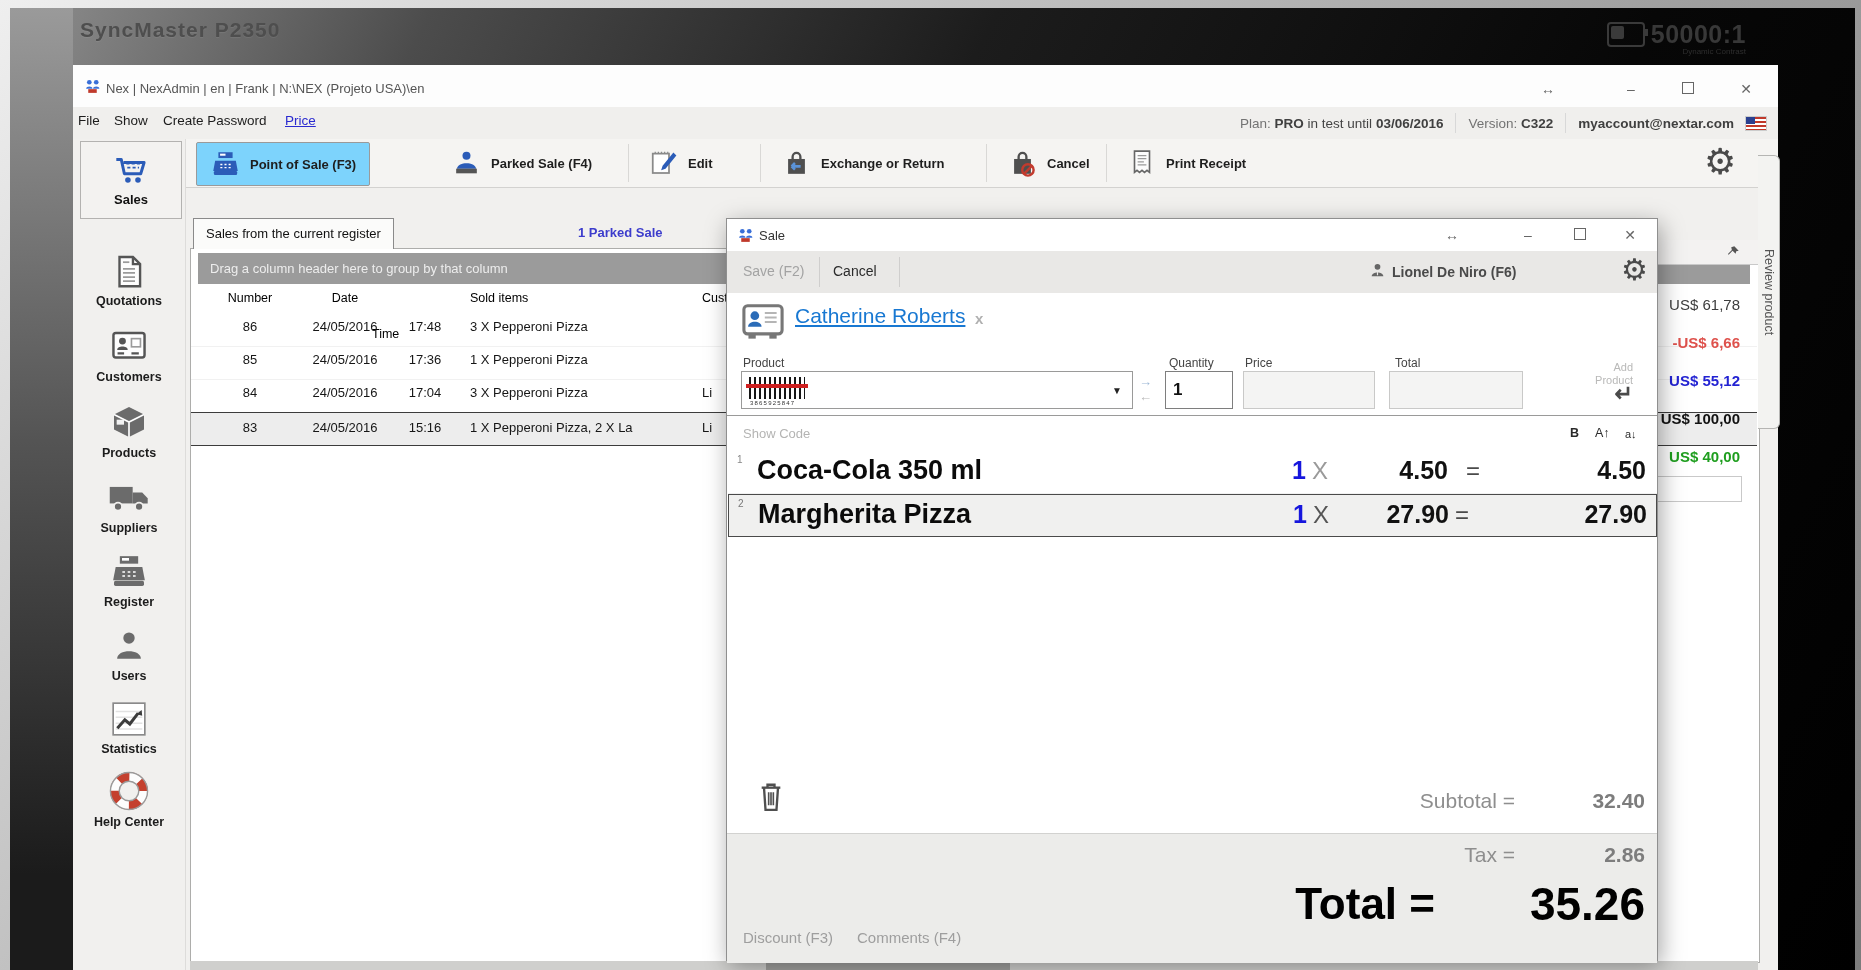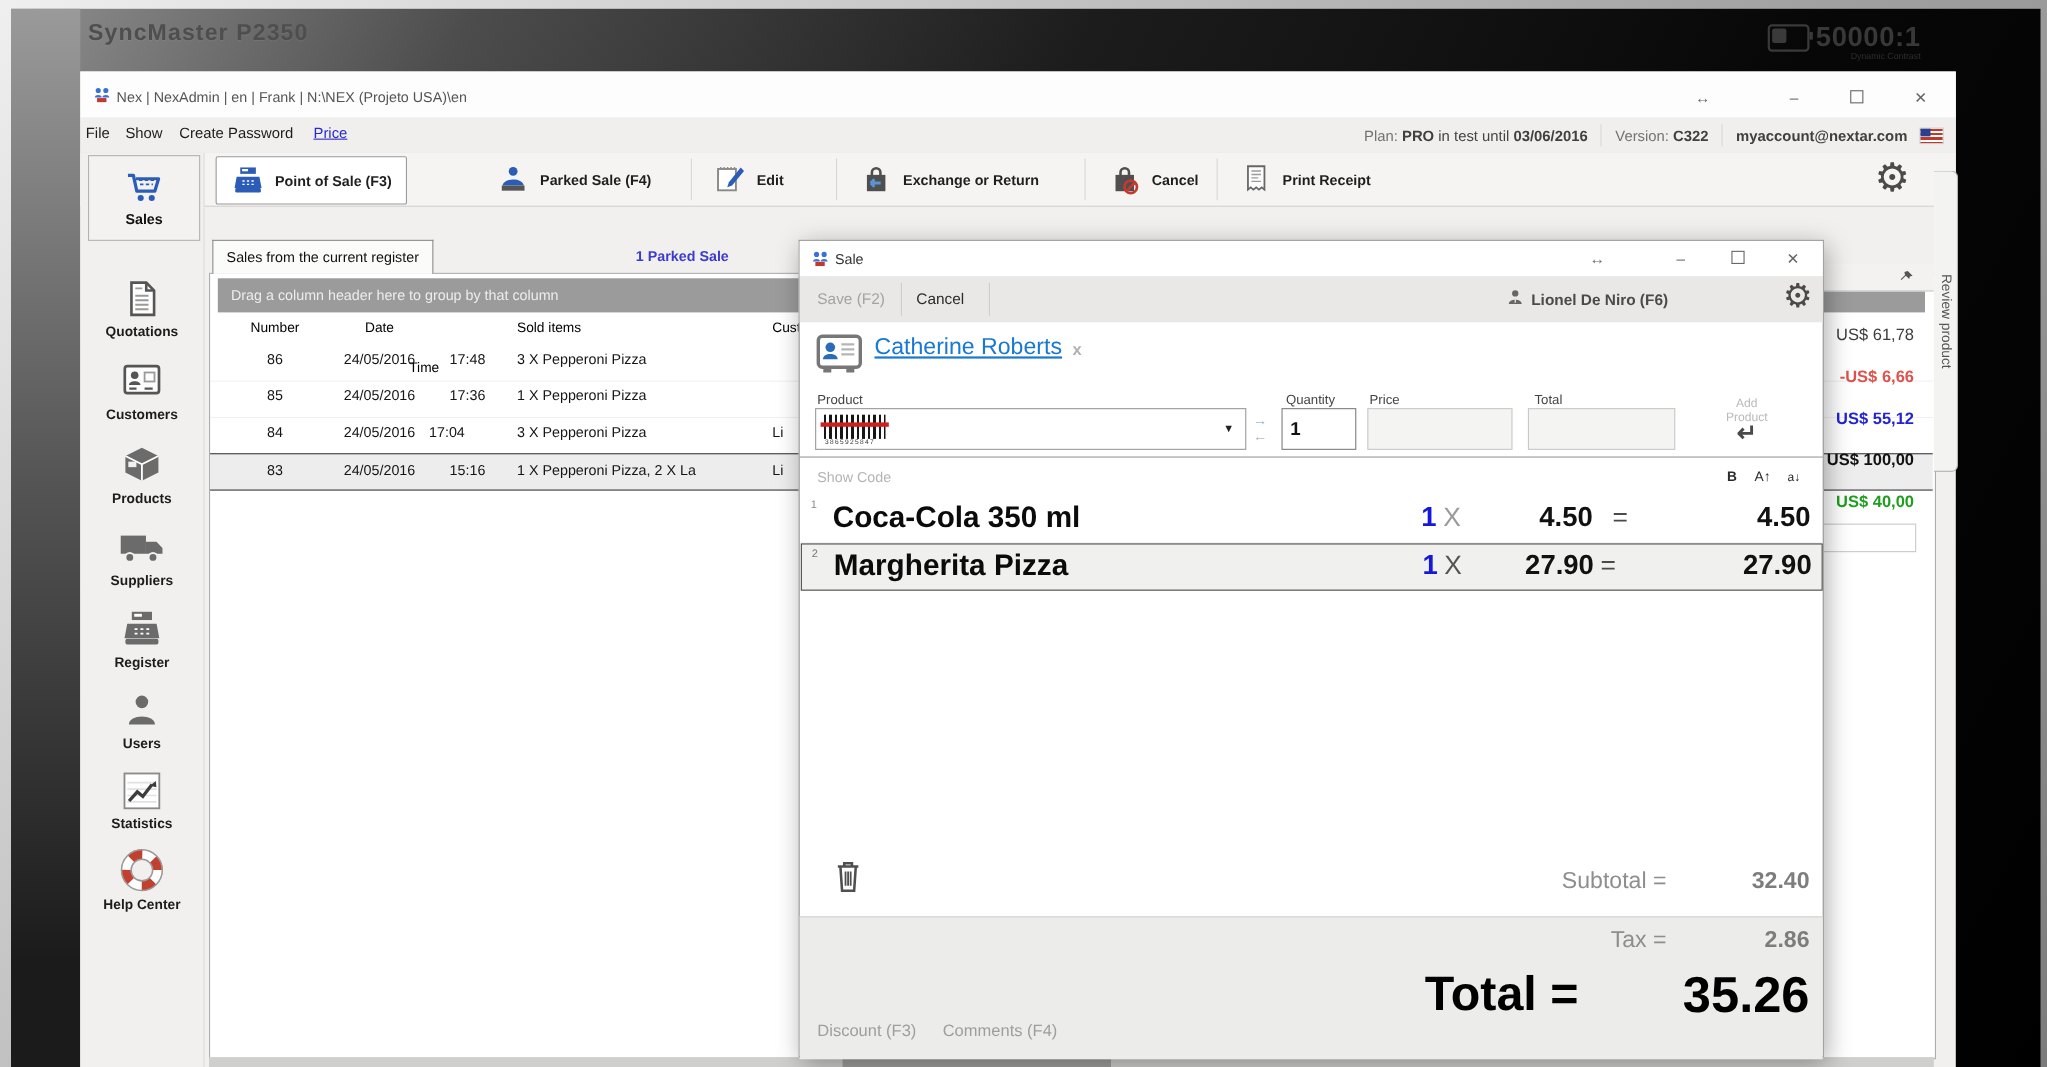--- a/index.html
+++ b/index.html
@@ -33,21 +33,21 @@
   .msep{width:1px;height:20px;background:#d8d8d8;}
   .lbl{color:#737373;} .b{font-weight:bold;color:#404040;}
   .flag{display:inline-block;position:relative;width:20px;height:13px;
     background:repeating-linear-gradient(180deg,#c0392b 0 2px,#fff 2px 4px);box-shadow:0 0 0 1px #ccc;}
   .flag:before{content:"";position:absolute;left:0;top:0;width:9px;height:7px;background:#2a3f8f;}
   
   .toolbar{left:73px;top:139px;width:1705px;height:48px;background:#f5f4f2;border-bottom:1px solid #d3d2d0;}
   .tbtn{position:absolute;top:142px;height:42px;display:flex;align-items:center;gap:9px;
     font-size:13px;font-weight:bold;color:#1e1e1e;padding:0 13px;}
   .tsep{position:absolute;top:144px;width:1px;height:38px;background:#d9d8d6;}
-  .outlined{border:1px solid #9a9a9a;border-radius:2px;background:#ffffff;}
+  .outlined{border:1px solid #9a9a9a;border-radius:2px;background:#7dd3fc;}
   .gear{font-size:36px;color:#4a4a4a;line-height:36px;}
   
   .sidebar{left:73px;top:139px;width:112px;height:831px;background:#f1f0ee;border-right:1px solid #dddcda;}
   .side-item{left:73px;width:112px;text-align:center;color:#4d4d4d;}
   .side-label{left:73px;width:112px;text-align:center;font-size:12.5px;font-weight:bold;color:#1c1c1c;}
   .sales-btn{left:80px;top:141px;width:100px;height:76px;border:1px solid #b3b2b0;background:#f3f2f0;
     display:flex;flex-direction:column;align-items:center;justify-content:center;gap:4px;}
   .sales-btn .lab{font-size:13px;font-weight:bold;color:#111;}
   
   .tab1{left:193px;top:218px;height:30px;padding:0 12px;background:#fbfbfa;border:1px solid #8a8a8a;border-bottom:none;
@@ -82,21 +82,21 @@
   .cust-x{font-size:15px;font-weight:bold;color:#b0b0b0;}
   .flabel{font-size:12px;color:#444;}
   .field{box-sizing:border-box;border:1px solid #c9c9c8;background:#f4f4f3;height:38px;}
   .combo{box-sizing:border-box;border:1px solid #9a9a99;background:#fff;height:38px;}
   .qty-input{box-sizing:border-box;border:1px solid #7e7e7e;background:#fff;height:38px;width:68px;
     font-size:17px;font-weight:bold;color:#111;padding:0 0 0 7px;font-family:"Liberation Sans",sans-serif;}
   .barcode{left:7px;top:5px;width:56px;height:22px;
     background:repeating-linear-gradient(90deg,#161616 0 2px,#fff 2px 5px);position:absolute;}
   .barcode:after{content:"";position:absolute;left:-3px;top:7px;width:62px;height:4px;background:#cf2020;}
   .barcode-num{left:8px;top:28px;font-size:6px;letter-spacing:1.2px;color:#333;}
-  .addprod{font-size:11px;color:#b9b9b8;text-align:center;line-height:13px;}
+  .addprod{font-size:11px;color:#b9b9b8;text-align:right;line-height:13px;}
   .enter-glyph{font-size:22px;font-weight:bold;color:#4a4a4a;}
   .listdiv{left:0;top:196px;width:100%;height:1px;background:#9a9a99;}
   .showcode{font-size:13px;color:#b4b4b3;}
   .summary{font-size:16px;color:#5f5f5f;text-decoration:underline;}
   .fmt{font-size:12.5px;color:#2a2a2a;}
   .item-name{font-size:27px;font-weight:bold;color:#0b0b0b;white-space:nowrap;}
   .item-num{font-size:25px;font-weight:bold;color:#111;text-align:right;}
   .item-qty{color:#1616dd;font-size:25px;font-weight:bold;text-align:right;}
   .item-x{font-size:24px;color:#9a9a9a;}
   .item-eq{font-size:24px;color:#4a4a4a;}
@@ -328,21 +328,21 @@
   <div class="abs grow-line" style="top:346px;"></div>
 
   <div class="abs gcell" style="left:205px;top:352px;width:90px;text-align:center;">85</div>
   <div class="abs gcell" style="left:295px;top:352px;width:100px;text-align:center;">24/05/2016</div>
   <div class="abs gcell" style="left:390px;top:352px;width:70px;text-align:center;">17:36</div>
   <div class="abs gcell" style="left:470px;top:352px;">1 X Pepperoni Pizza</div>
   <div class="abs grow-line" style="top:379px;"></div>
 
   <div class="abs gcell" style="left:205px;top:385px;width:90px;text-align:center;">84</div>
   <div class="abs gcell" style="left:295px;top:385px;width:100px;text-align:center;">24/05/2016</div>
-  <div class="abs gcell" style="left:390px;top:385px;width:70px;text-align:left;">17:04</div>
+  <div class="abs gcell" style="left:390px;top:385px;width:70px;text-align:center;">17:04</div>
   <div class="abs gcell" style="left:470px;top:385px;">3 X Pepperoni Pizza</div>
   <div class="abs gcell" style="left:702px;top:385px;">Li</div>
 
   <div class="abs selrow"></div>
   <div class="abs gcell" style="left:205px;top:420px;width:90px;text-align:center;">83</div>
   <div class="abs gcell" style="left:295px;top:420px;width:100px;text-align:center;">24/05/2016</div>
   <div class="abs gcell" style="left:390px;top:420px;width:70px;text-align:center;">15:16</div>
   <div class="abs gcell" style="left:470px;top:420px;white-space:nowrap;">1 X Pepperoni Pizza, 2 X La</div>
   <div class="abs gcell" style="left:702px;top:420px;">Li</div>
 

